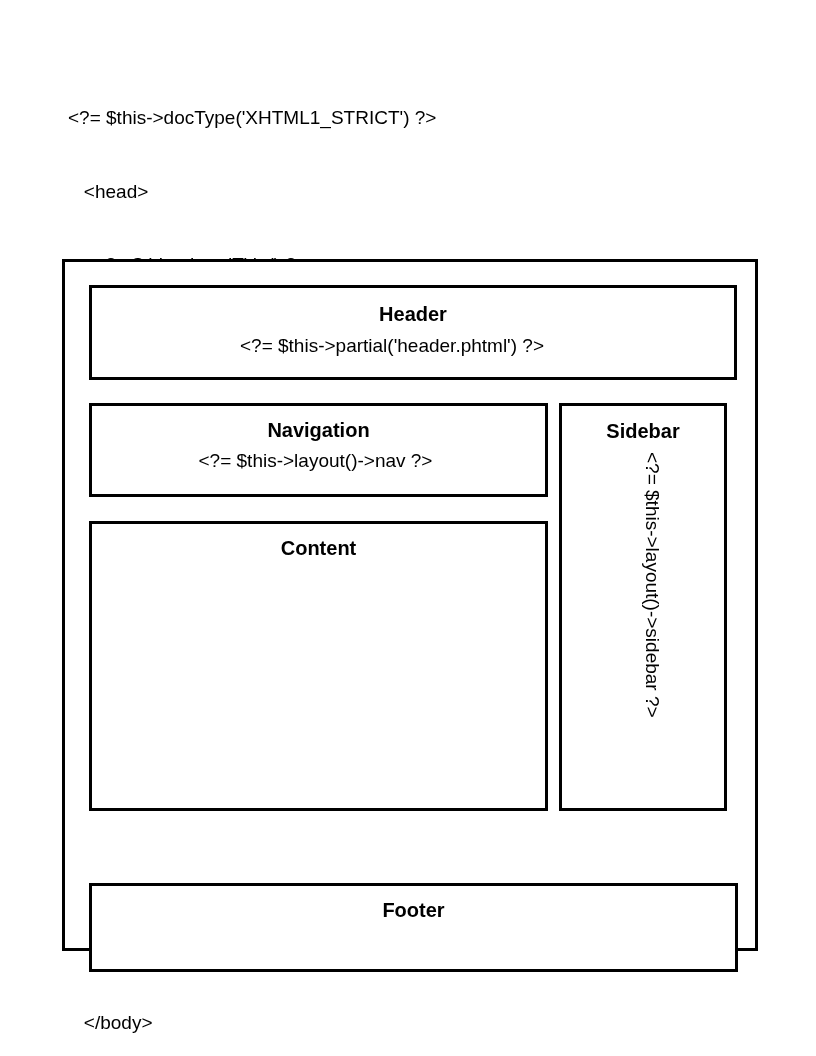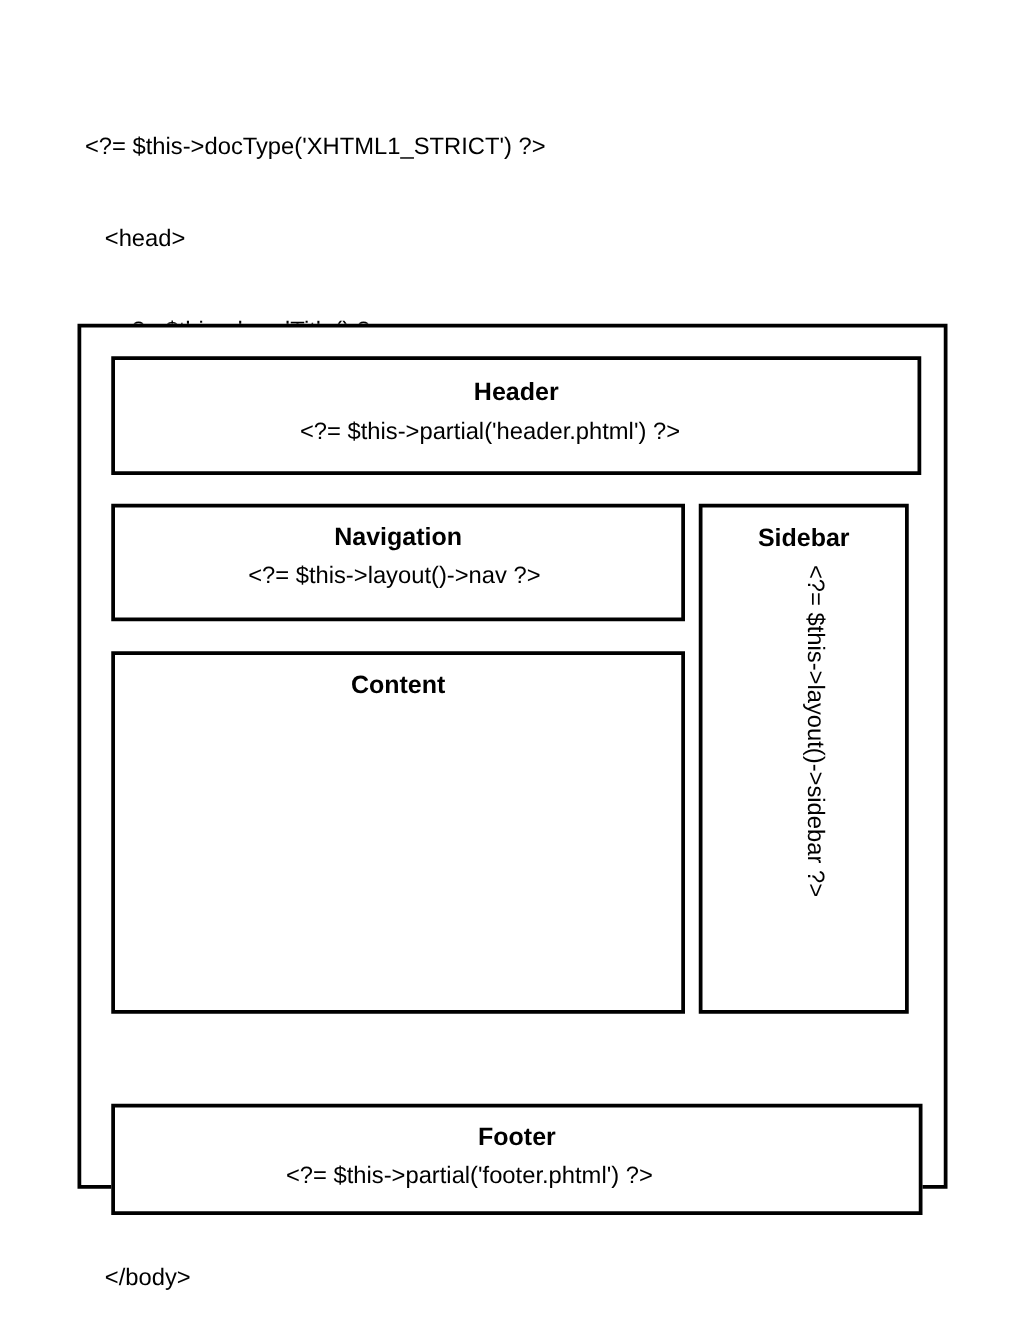--- a/index.html
+++ b/index.html
@@ -164,21 +164,20 @@
 
   <div class="region-box" id="box-sidebar">
     <span class="region-title">Sidebar</span>
     <div class="sidebar-code-wrap">
       <span class="region-code-vertical">&lt;?= $this-&gt;layout()-&gt;sidebar ?&gt;</span>
     </div>
   </div>
 
   <div class="region-box" id="box-footer">
     <span class="region-title">Footer</span>
-    <span class="region-code">&lt;?= $this-&gt;partial('footer.phtml') ?&gt;</span>
   </div>
 
 </div>
 
 <div class="code-block" id="code-bottom">
   <span class="code-line">   &lt;/body&gt;</span>
   
 </div>
 
 </body></html>

